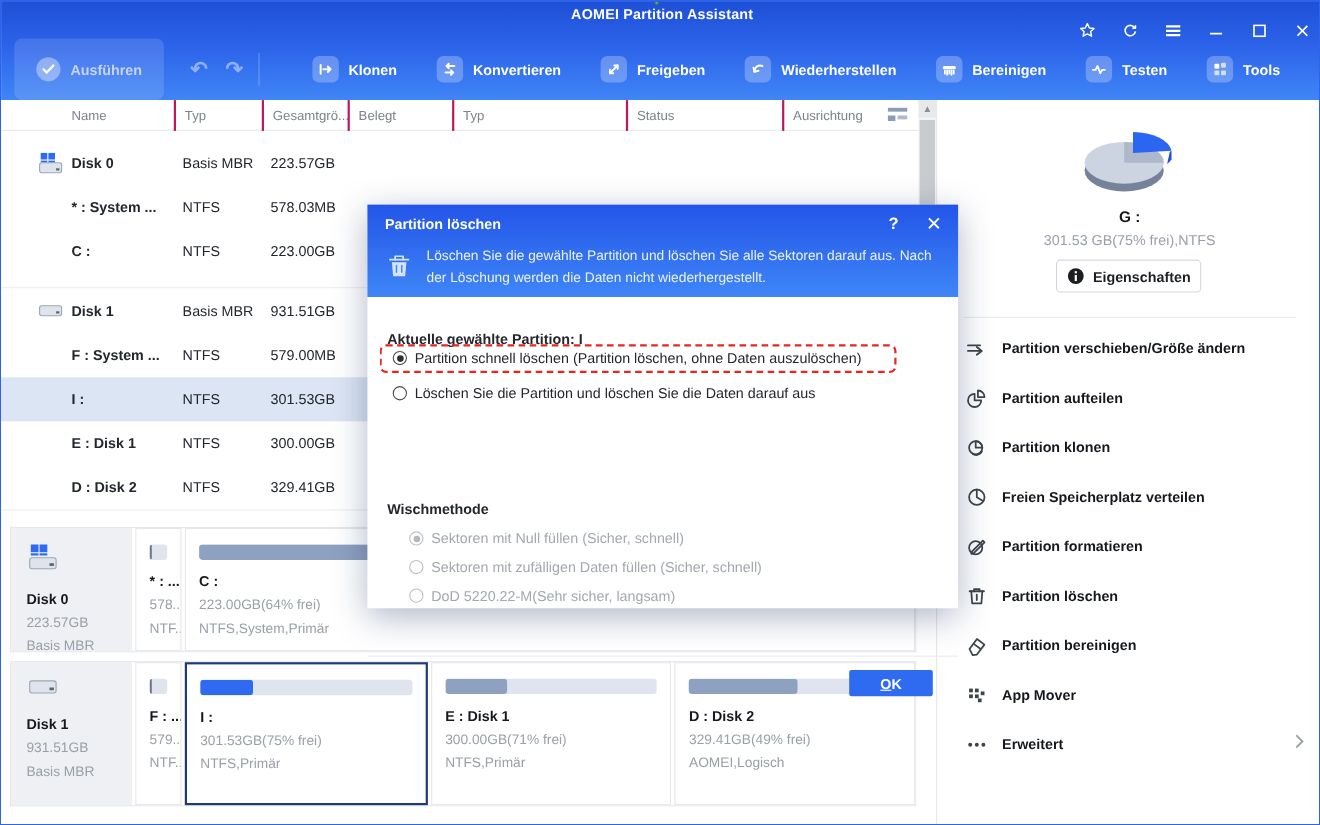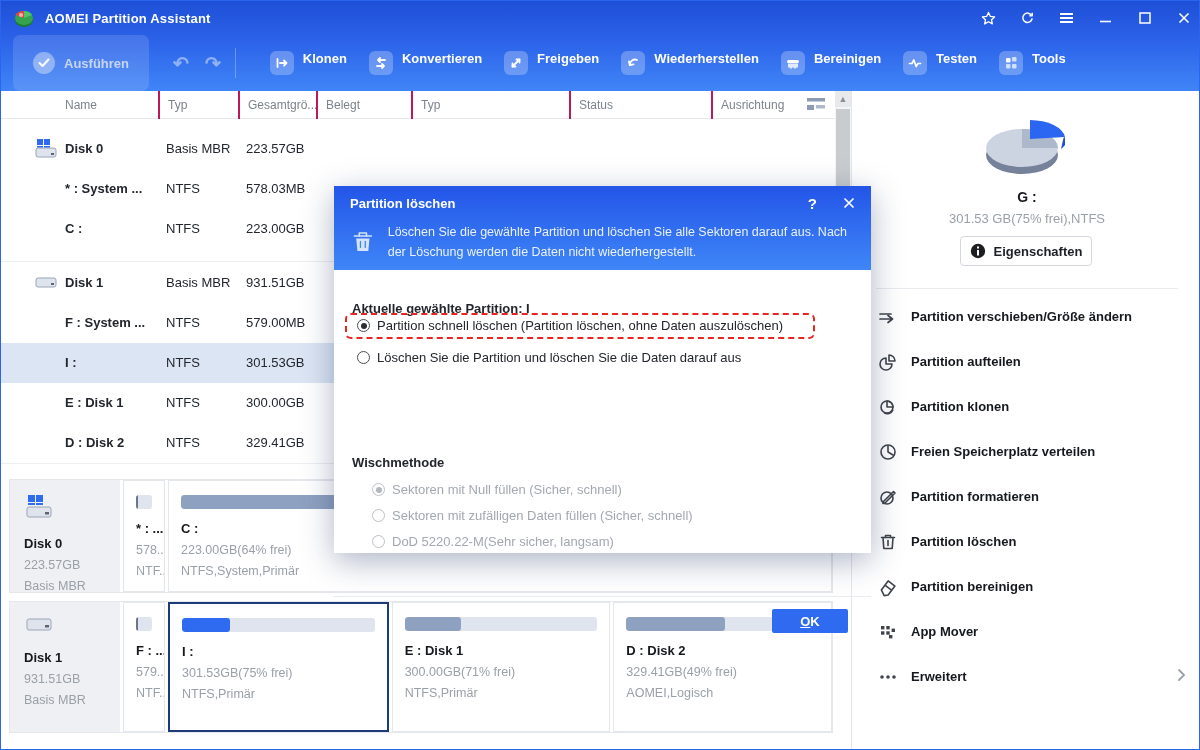--- a/index.html
+++ b/index.html
@@ -3,35 +3,35 @@
 <meta charset="utf-8">
 <style>
   * { margin:0; padding:0; box-sizing:border-box; }
   html,body { width:1200px; height:750px; font-family:"Liberation Sans", sans-serif; }
   .window { position:relative; width:1200px; height:750px; background:#fff; overflow:hidden;
             border:1px solid #2b64ee; }
 
   
   .header { position:absolute; left:0; top:0; width:1200px; height:90px;
             background:linear-gradient(180deg,#1e4fd7 0%, #2c63e9 45%, #4085f7 100%); }
-  .titlebar { position:absolute; left:0; top:0; width:100%; height:34px; display:flex; align-items:center; padding:0 10px 0 12px; }
+  .titlebar { position:absolute; left:0; top:0; width:100%; height:34px; display:flex; align-items:center; padding:0 10px 0 12px;flex-direction:column; }
   .app-logo { width:22px; height:22px; margin-right:10px; }
   .app-title { color:#fff; font-size:13px; font-weight:bold; letter-spacing:.2px; }
   .titlebar-right { margin-left:auto; display:flex; align-items:center; gap:24px; }
   .tb-icon { width:15px; height:15px; display:flex; align-items:center; justify-content:center; color:#fff; cursor:pointer; }
   .tb-icon svg { display:block; }
 
   .toolbar { position:absolute; left:0; top:34px; width:100%; height:56px; display:flex; align-items:center; }
   .apply-btn { margin-left:12px; width:136px; height:56px; border-radius:7px; background:rgba(255,255,255,.13);
                display:flex; align-items:center; justify-content:center; gap:9px; }
   .apply-check { width:22px; height:22px; border-radius:50%; background:rgba(255,255,255,.38); display:flex; align-items:center; justify-content:center; }
   .apply-label { color:#c7d4f0; font-size:13px; font-weight:bold; }
   .undo-redo { display:flex; gap:16px; margin-left:24px; color:rgba(255,255,255,.45); font-size:19px; font-weight:bold; }
   .toolbar-divider { width:1px; height:30px; background:rgba(255,255,255,.28); margin:0 12px 0 14px; }
-  .tool-item { display:flex; gap:9px; margin-left:22px; cursor:pointer; }
+  .tool-item { display:flex; align-items:center; gap:9px; margin-left:36px; cursor:pointer; }
   .tool-item-icon { width:24px; height:24px; border-radius:6px; background:rgba(255,255,255,.26); display:flex; align-items:center; justify-content:center; }
   .tool-item-label { color:#fff; font-size:13px; font-weight:bold; }
 
   
   .table-area { position:absolute; left:0; top:90px; width:850px; height:660px; background:#fff; }
   .thead { position:absolute; left:0; top:0; width:850px; height:28px; border-bottom:1px solid #e6e8ec; }
   .th { position:absolute; top:0; height:28px; line-height:28px; color:#7d838d; font-size:12px; border-left:2px solid #be185d; padding-left:8px; }
   .th.first { border-left:none; }
   .view-icon { position:absolute; left:806px; top:6px; color:#8e9bb5; }
   .trow { position:absolute; left:0; width:850px; height:40px; }

